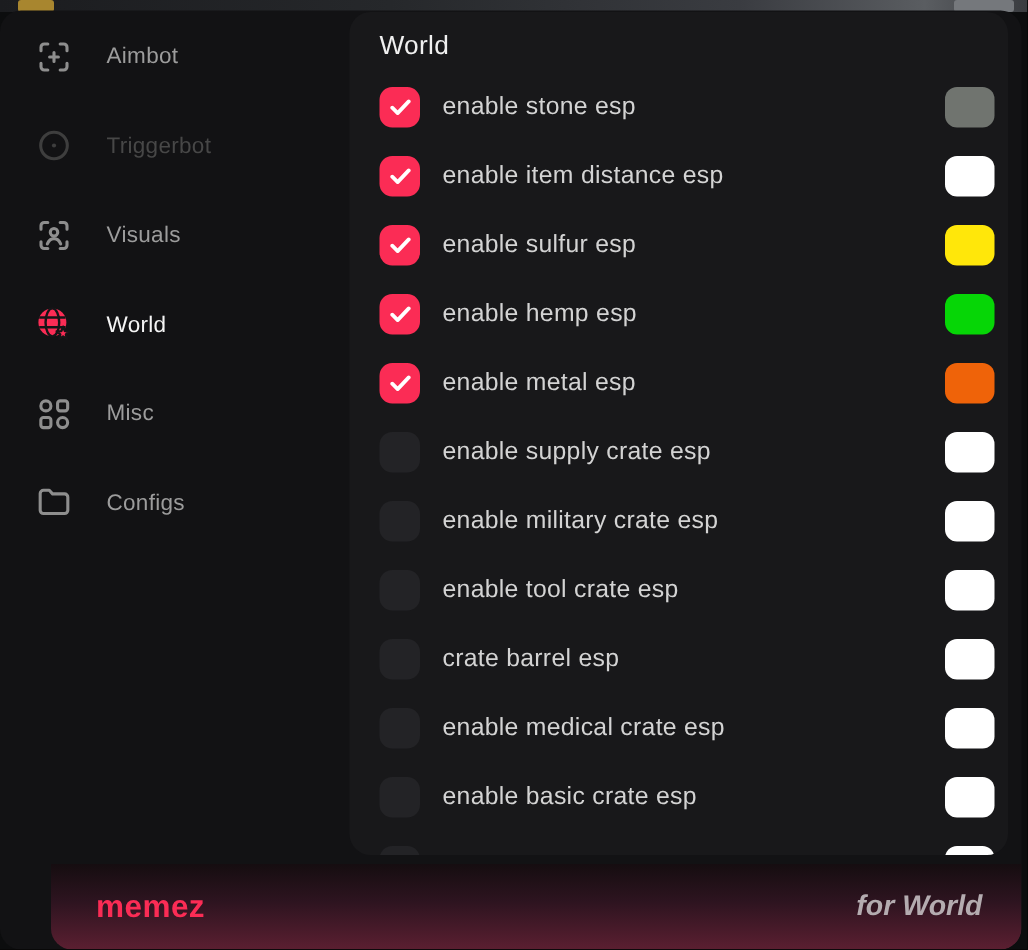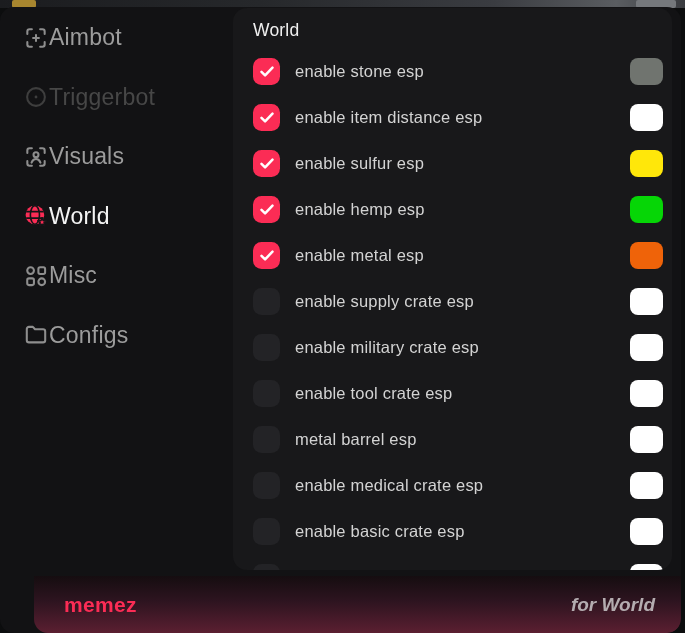--- a/index.html
+++ b/index.html
@@ -25,21 +25,21 @@
   }
 
   
   .sidebar{position:absolute;left:0;top:1px;width:233px;}
   .side-item{
     display:flex;align-items:center;height:59.5px;padding-left:23px;
     cursor:pointer;
   }
   .side-icon{width:26px;height:26px;display:flex;align-items:center;justify-content:center;flex:0 0 26px;}
   .side-icon svg{display:block;}
-  .side-label{font-size:23px;letter-spacing:.2px;}
+  .side-label{margin-left:22px;font-size:15px;letter-spacing:.2px;}
   .side-item.normal .side-label{color:#9c9c9c;}
   .side-item.normal .side-icon{color:#8e8e8e;}
   .side-item.dimmed .side-label{color:#474747;}
   .side-item.dimmed .side-icon{color:#3e3e3e;}
   .side-item.active .side-label{color:#f4f4f4;font-weight:500;}
   .side-item.active .side-icon{color:var(--accent);}
 
   
   .panel{
     position:absolute;left:233px;top:1px;width:439px;height:562px;
@@ -235,21 +235,21 @@
       
     </span>
     <span class="row-label">enable tool crate esp</span>
     <span class="swatch" style="background: rgb(255, 255, 255);"></span>
   </div>
 
   <div class="row">
     <span class="checkbox">
       
     </span>
-    <span class="row-label">metal barrel esp</span>
+    <span class="row-label">crate barrel esp</span>
     <span class="swatch" style="background: rgb(255, 255, 255);"></span>
   </div>
 
   <div class="row">
     <span class="checkbox">
       
     </span>
     <span class="row-label">enable medical crate esp</span>
     <span class="swatch" style="background: rgb(255, 255, 255);"></span>
   </div>

